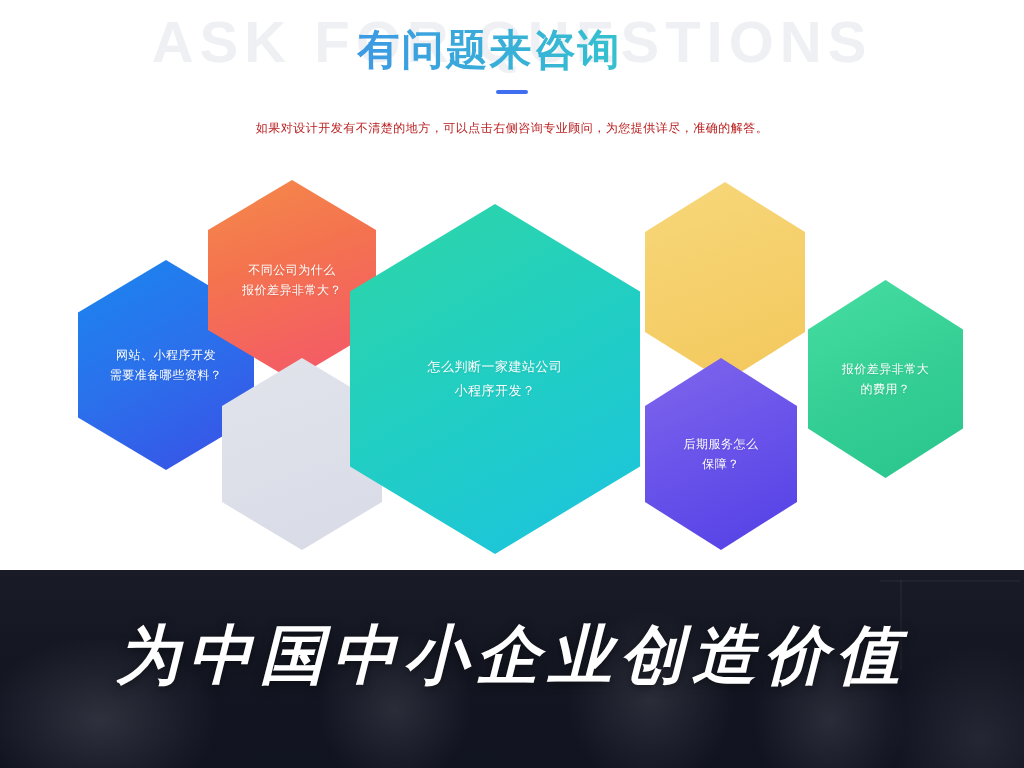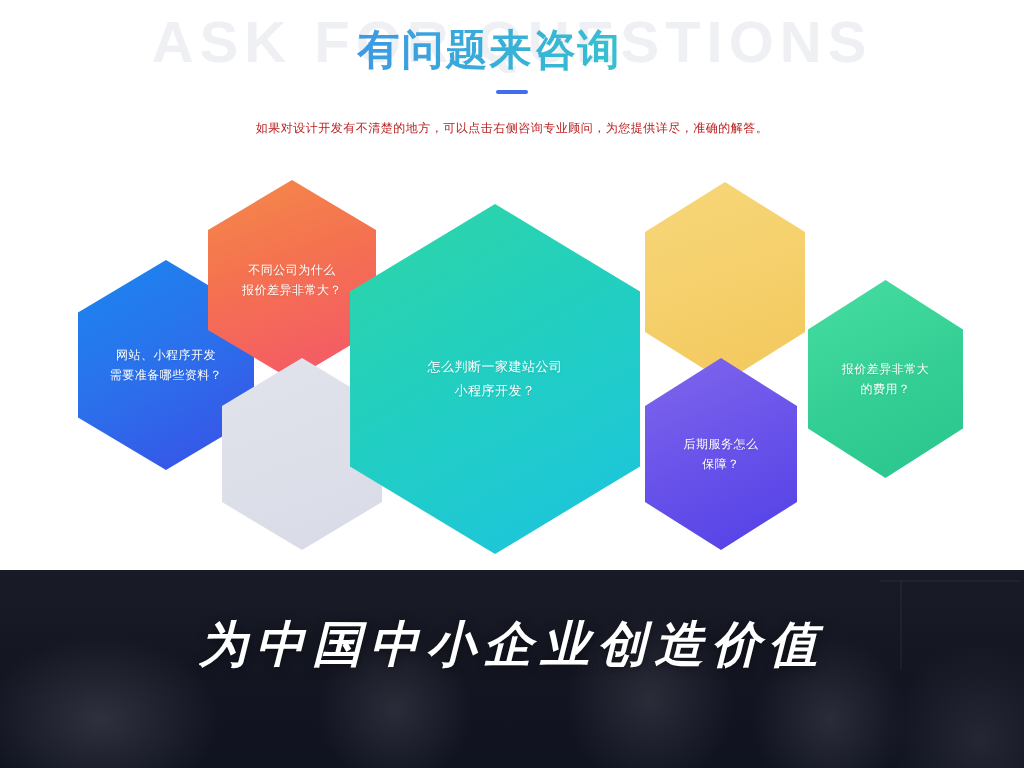--- a/index.html
+++ b/index.html
@@ -99,21 +99,21 @@
     overflow:hidden;
   }
   .banner-shape{ position:absolute; background:rgba(255,255,255,.035); }
   .bs1{ left:880px; top:10px; width:140px; height:2px; }
   .bs2{ left:900px; top:10px; width:2px; height:90px; }
 
   .banner-text{
     position:absolute; left:0; top:42px; width:1024px;
     text-align:center;
     font-family:"DejaVu Serif","Liberation Serif",serif;
-    font-size:49px; font-weight:bold; color:#ffffff;
+    font-size:64px; font-weight:bold; color:#ffffff;
     letter-spacing:8px;
     font-style:italic;
     text-shadow:0 2px 10px rgba(0,0,0,.5);
     white-space:nowrap;
   }
 </style>
 </head>
 <body>
 
 <div class="page">

